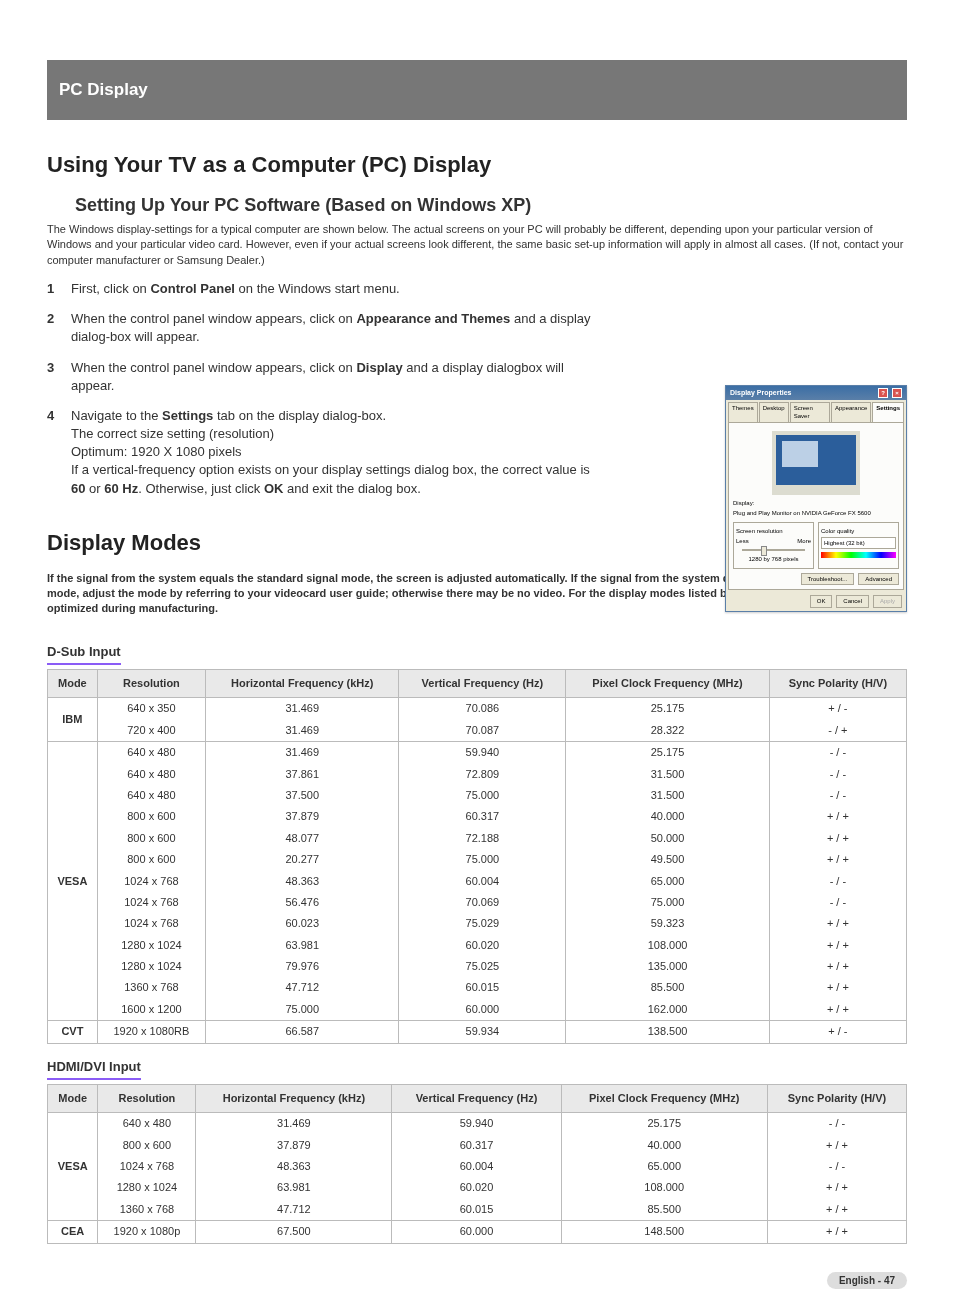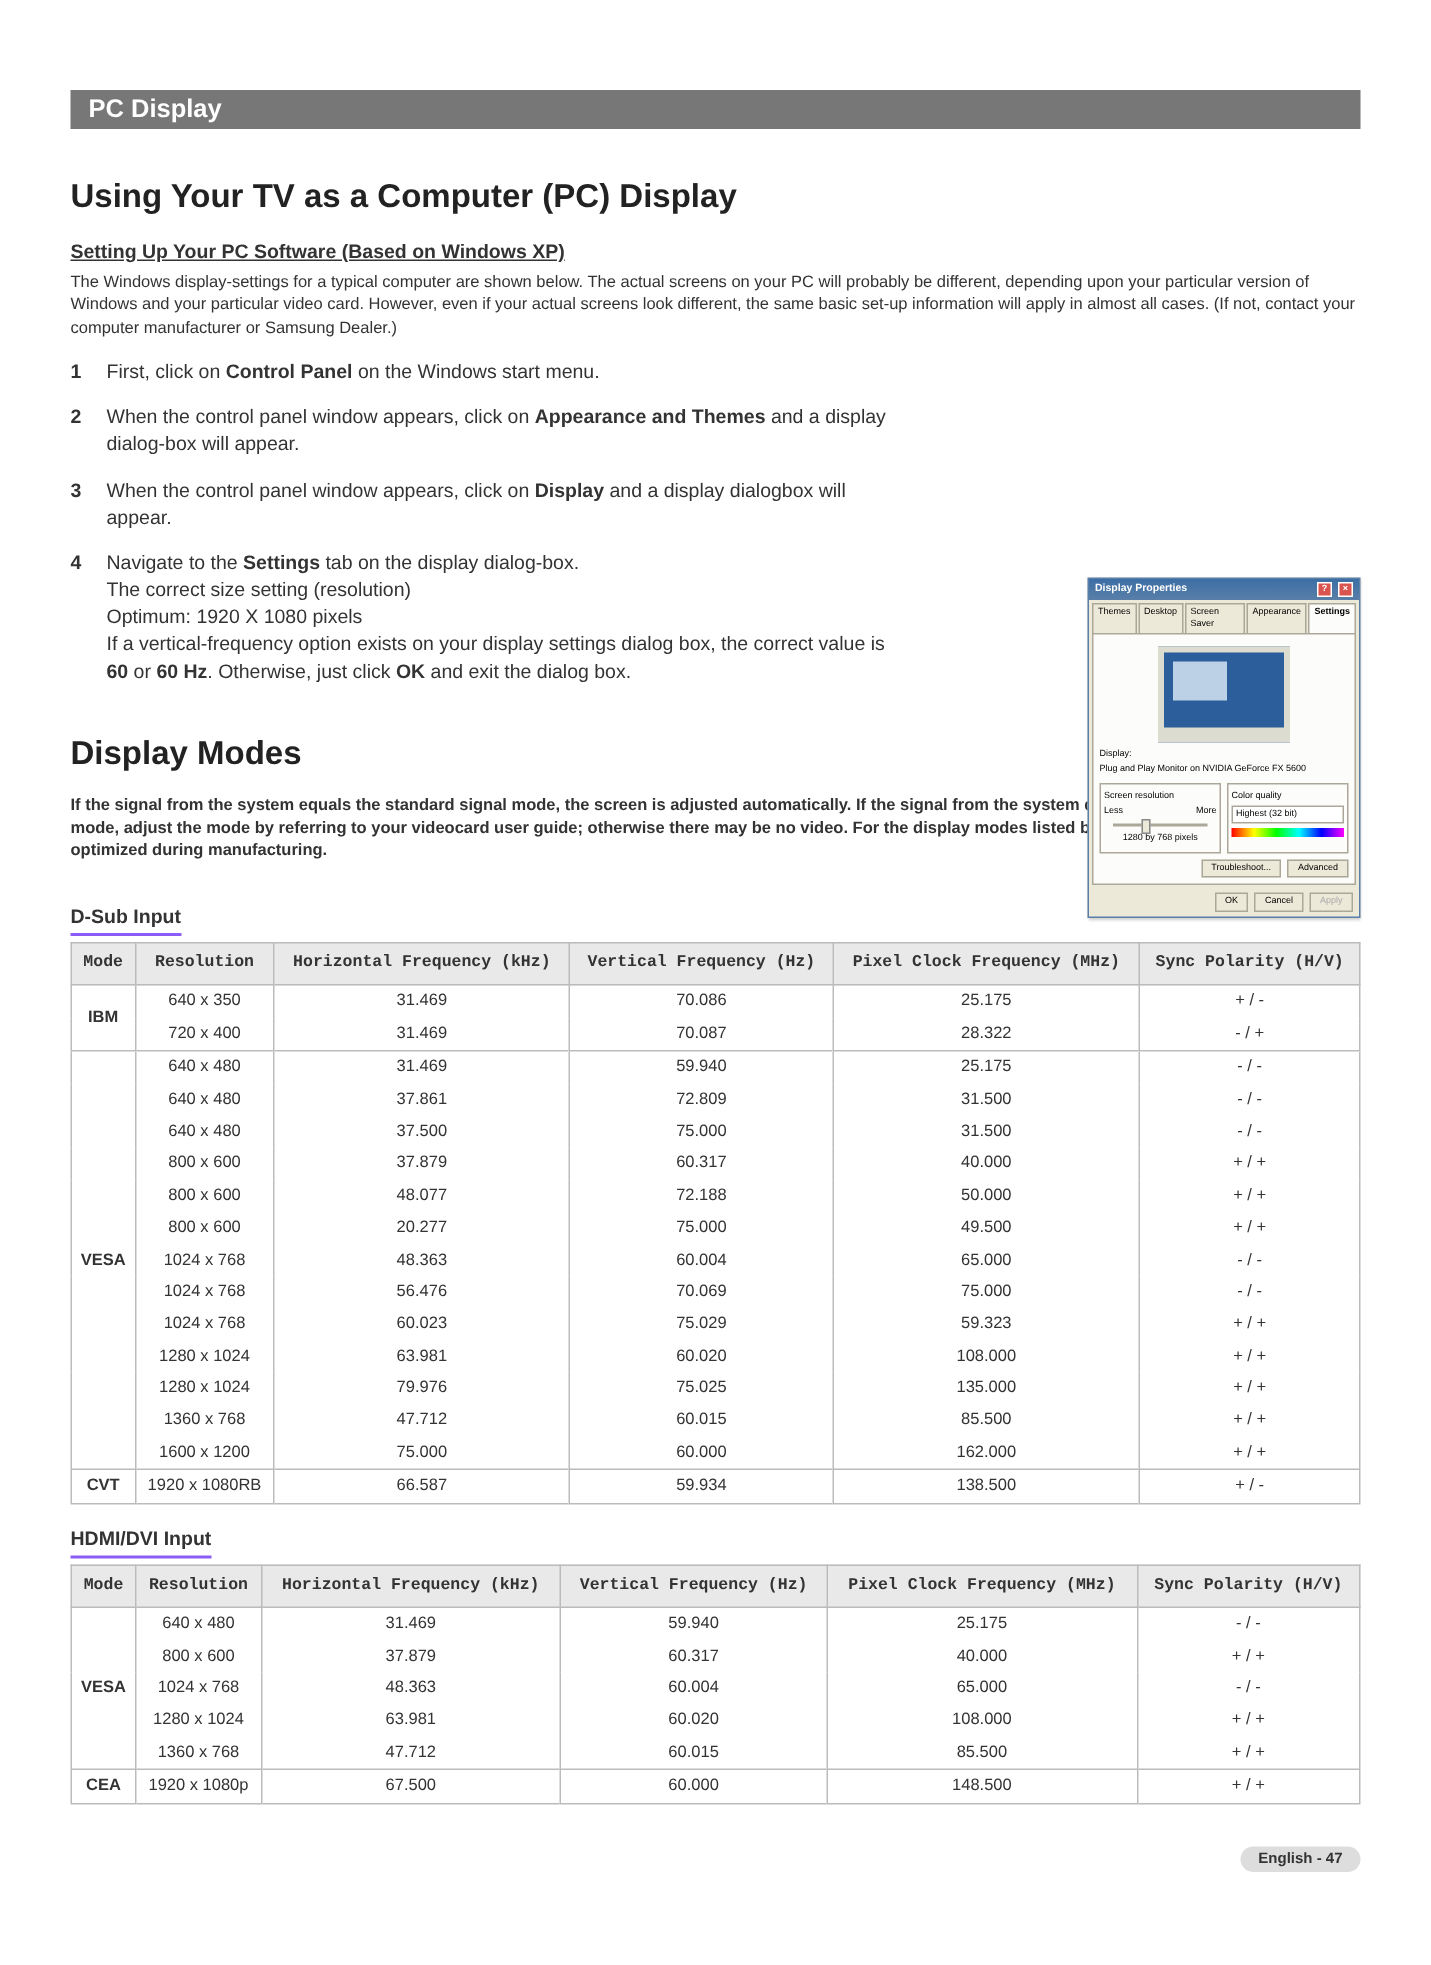--- a/index.html
+++ b/index.html
@@ -15,34 +15,34 @@
     width: 860px;
     margin: 40px auto;
     padding: 20px 40px 60px 40px;
     position: relative;
   }
   .section-bar {
     background: #777;
     color: #fff;
     font-weight: bold;
     font-size: 17px;
-    padding: 1px 12px;
+    padding: 18px 12px;
     margin-bottom: 30px;
   }
   .h1 {
     font-size: 22px;
     font-weight: bold;
     color: #222;
     margin: 20px 0 12px 0;
   }
   .subhead {
     font-weight: bold;
-    text-decoration: underline;
-    font-size: 13px;
+    font-size: 18px;
     margin-bottom: 4px;
+    margin-left: 28px;
   }
   .para {
     font-size: 11px;
     margin-bottom: 12px;
   }
   .steps {
     margin: 10px 0 30px 0;
     max-width: 560px;
   }
   .step {
@@ -69,21 +69,20 @@
     width: 100%;
     border-collapse: collapse;
     font-size: 11px;
   }
   table.modes th {
     background: #e9e9e9;
     font-weight: bold;
     text-align: center;
     padding: 6px 4px;
     border: 1px solid #bbb;
-    font-family: Liberation Mono, monospace;
   }
   table.modes td {
     text-align: center;
     padding: 3px 4px;
     border-left: 1px solid #bbb;
     border-right: 1px solid #bbb;
     vertical-align: middle;
   }
   table.modes tbody {
     border-bottom: 1px solid #bbb;

